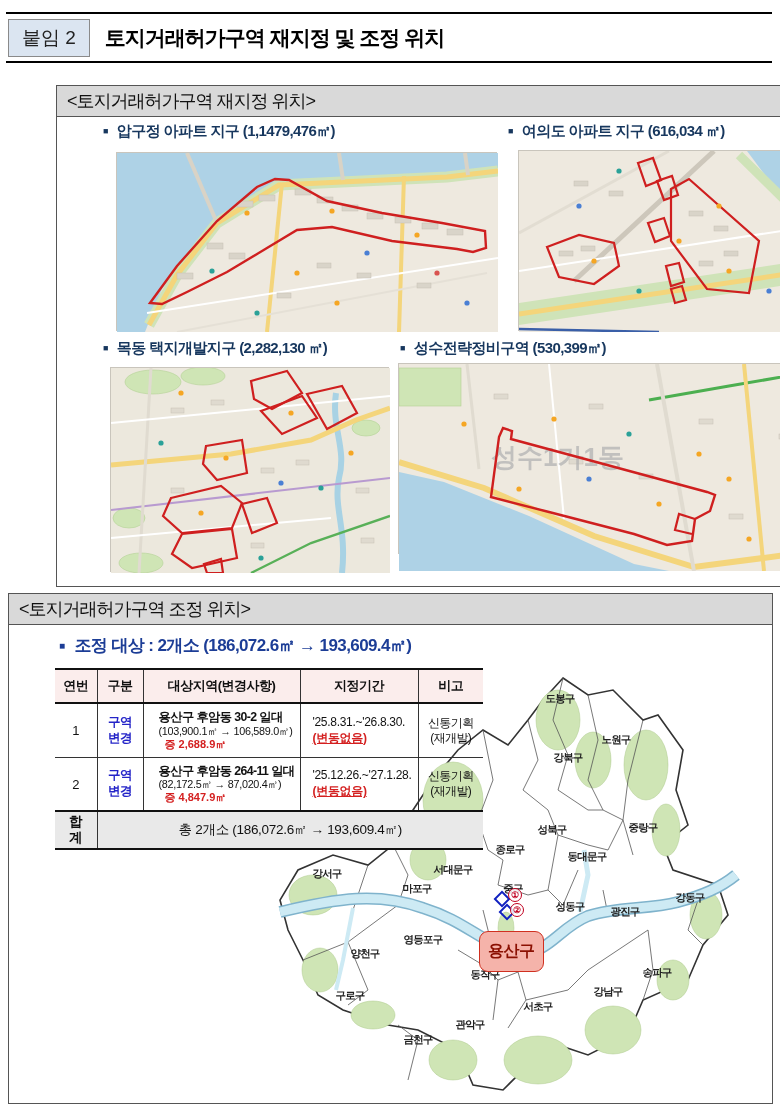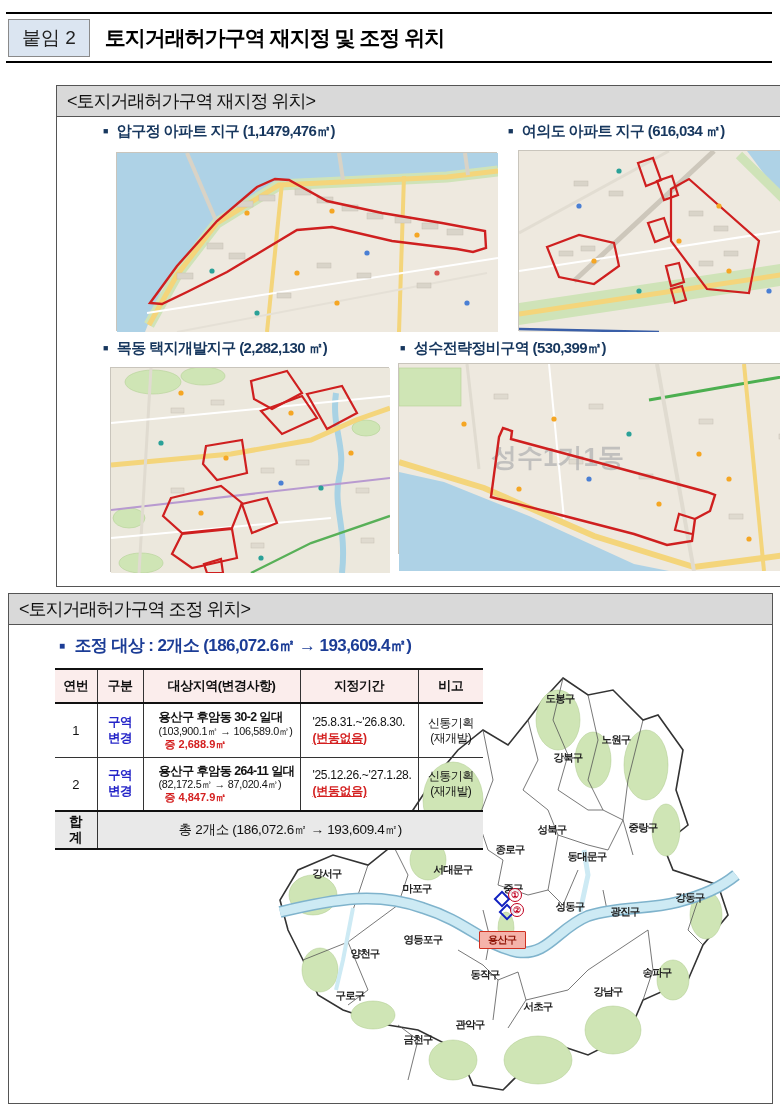--- a/index.html
+++ b/index.html
@@ -54,21 +54,21 @@
   .total-label{width:1.2em;margin:0 auto;word-break:break-all;text-align:center;
     font-weight:bold;font-size:13.5px;line-height:1.15;}
   .total-value{text-align:center;font-size:13.5px;letter-spacing:-0.3px;}
 
   
   .seoul-map{position:absolute;left:249px;top:66px;width:505px;height:438px;z-index:1;}
   .seoul-map svg{position:absolute;left:0;top:0;}
   .district-label{position:absolute;transform:translate(-50%,-50%);font-size:10.5px;
     font-weight:bold;color:#222;letter-spacing:-0.8px;white-space:nowrap;z-index:2;}
   .yongsan-box{position:absolute;left:221px;top:271px;z-index:2;background:#f5b3aa;
-    border:1.6px solid #d03020;border-radius:1px;padding:1px 8px;font-size:10px;
+    border:1.6px solid #d03020;border-radius:9px;padding:9px 8px;font-size:16px;
     font-weight:bold;color:#8b1002;letter-spacing:-0.5px;}
   .diamond{position:absolute;width:8px;height:8px;border:2.2px solid #1020c0;
     transform:rotate(45deg);z-index:2;background:transparent;}
   .marker-num{position:absolute;width:12px;height:12px;border:1.4px solid #c00020;
     border-radius:50%;color:#c00020;font-size:9px;line-height:12px;text-align:center;
     background:rgba(255,255,255,.85);z-index:2;font-weight:bold;}
 </style>
 </head>
 <body>
 

